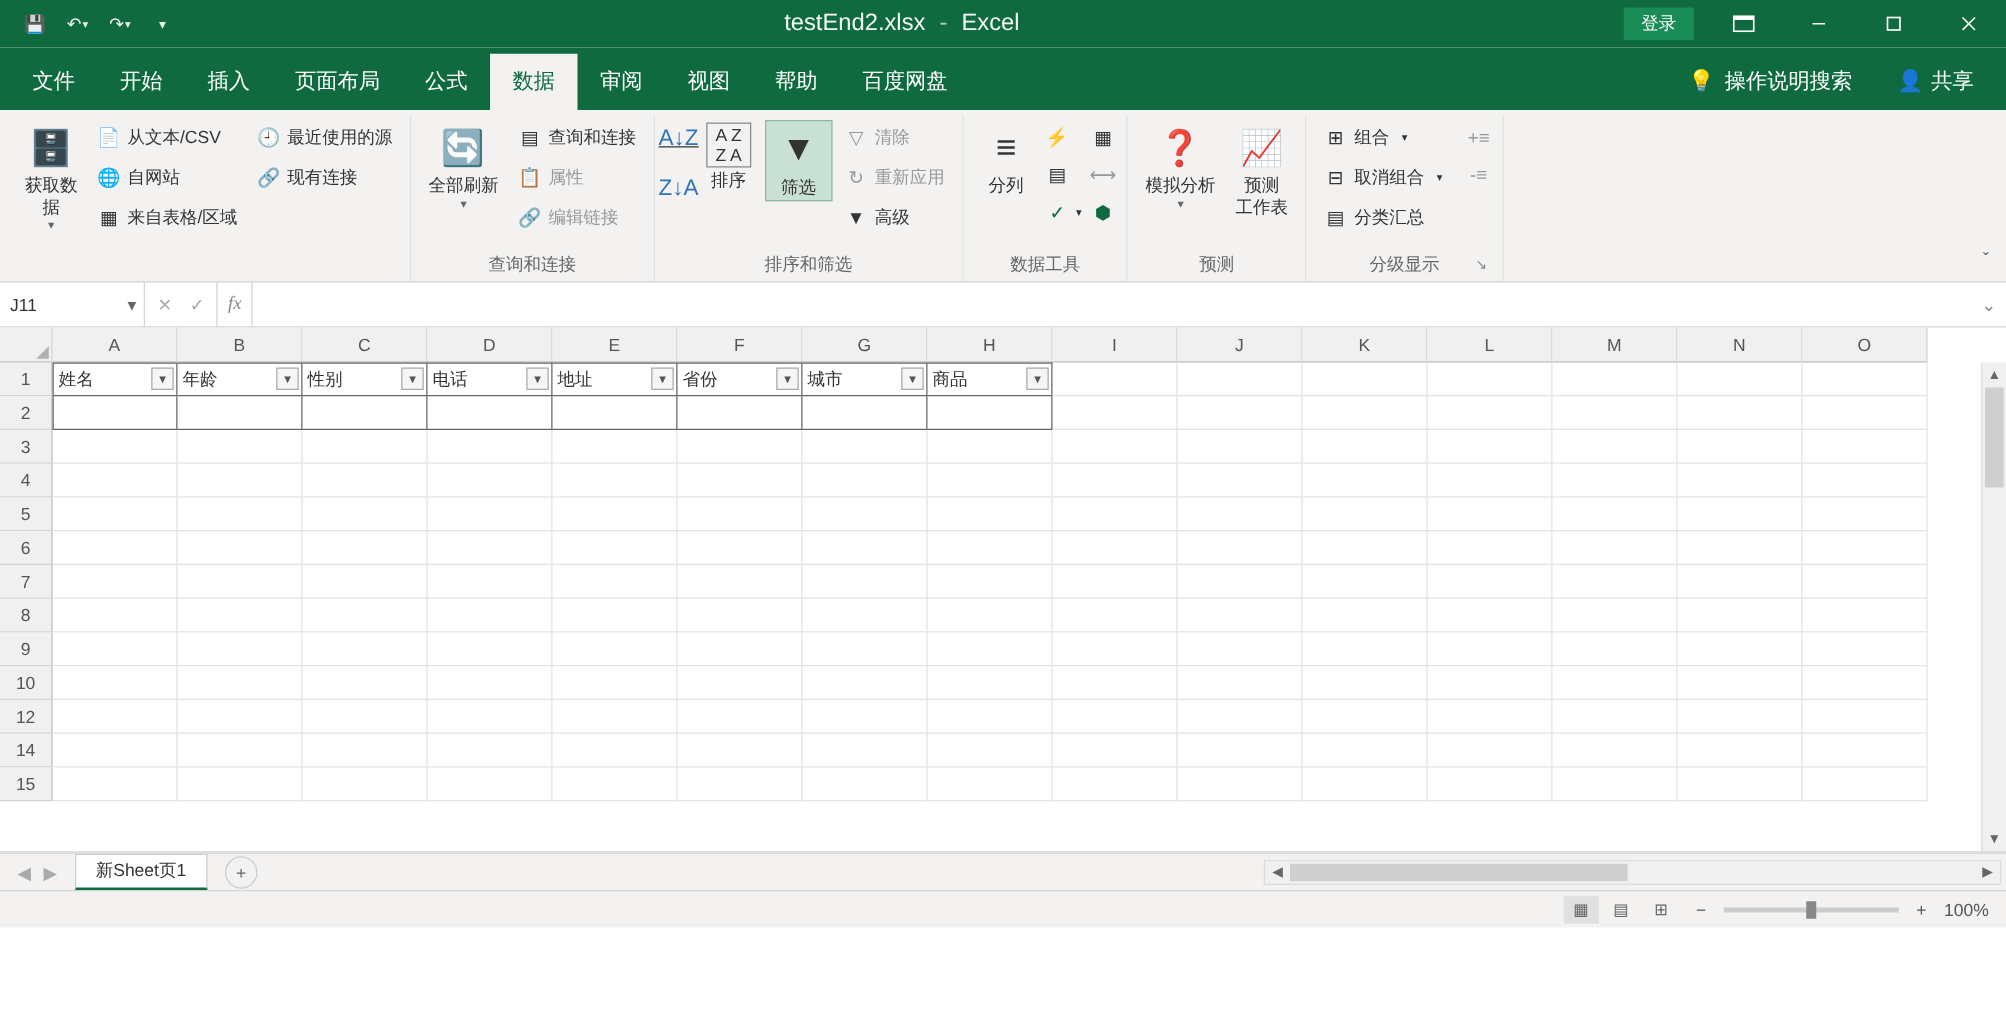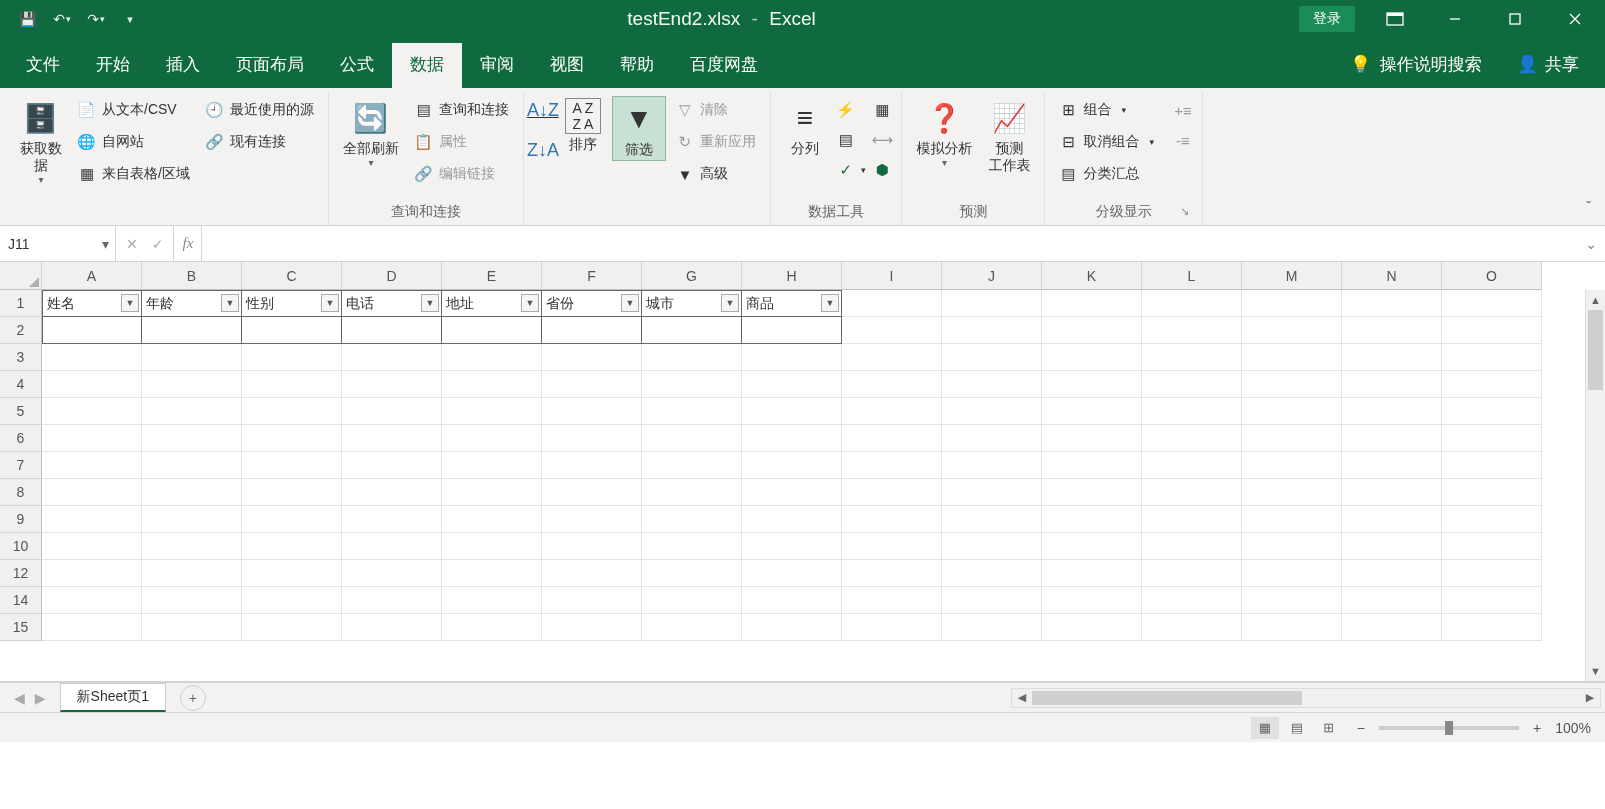--- a/index.html
+++ b/index.html
@@ -243,20 +243,21 @@
         <div class="small-btn disabled">
             <span class="ico">↻</span>
             <span>重新应用</span>
           </div>
         <div class="small-btn">
             <span class="ico">▼</span>
             <span>高级</span>
           </div>
       </div>
     </div>
+    <div class="group-label">排序和筛选</div>
   </div>
 
   <div class="group">
     <div class="group-body">
       <div class="big-btn">
         <div class="ico">≡</div>
         <div class="lbl">分列</div>
       </div>
       <div class="stack" style="gap:2px;">
         <div class="small-btn" style="padding:2px;">

